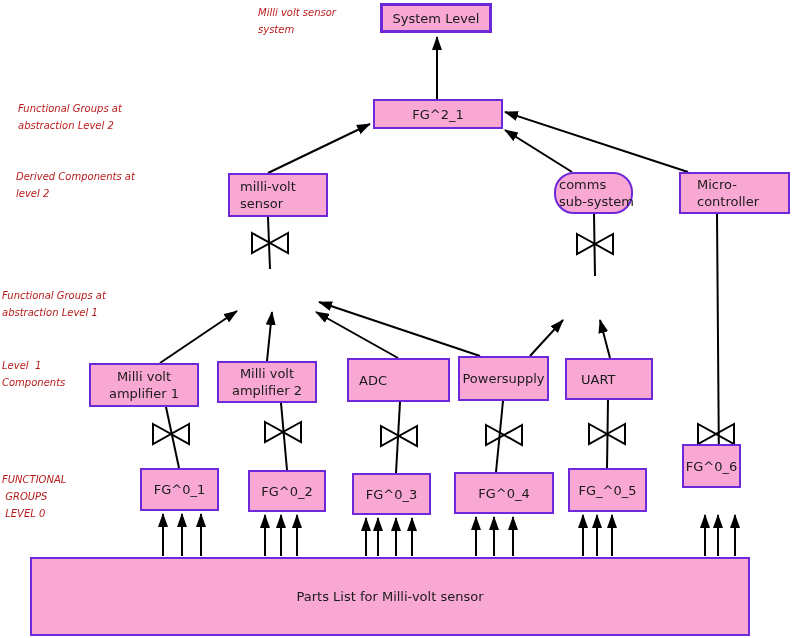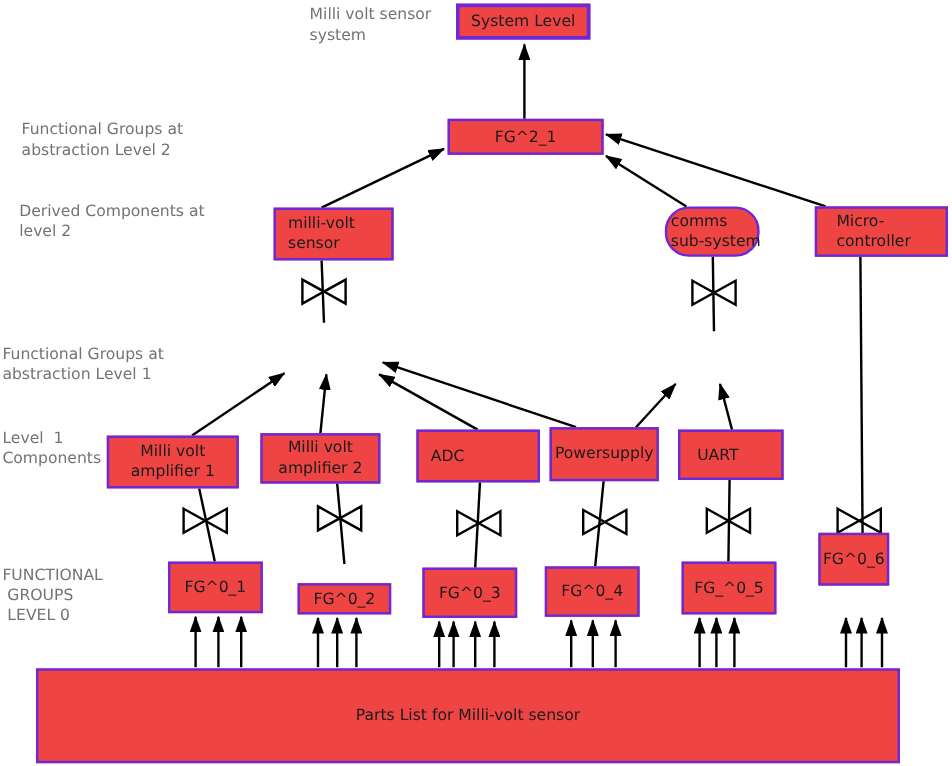--- a/index.html
+++ b/index.html
@@ -3,30 +3,31 @@
 <meta charset="utf-8">
 <style>
   html,body{margin:0;padding:0;background:#ffffff;}
   .canvas{
     position:relative;width:793px;height:638px;background:#ffffff;
     font-family:"DejaVu Sans","Liberation Sans",sans-serif;
     color:#1a1a1a;overflow:hidden;
   }
   svg{position:absolute;left:0;top:0;}
   .box{
-    position:absolute;background:#ef4444;border:2px solid #6d28d9;
+    position:absolute;background:#f9a8d4;border:2px solid #6d28d9;
     display:flex;align-items:center;justify-content:center;
     font-size:13px;line-height:17px;box-sizing:border-box;
     white-space:pre;text-align:center;
   }
   .box.thick{border-width:3px;}
   .box.left{justify-content:flex-start;text-align:left;}
   .lbl{
-    position:absolute;font-size:13px;line-height:17px;white-space:pre;
-    color:#737373;
+    position:absolute;font-size:10px;line-height:17px;white-space:pre;
+    color:#b91c1c;
+    font-style:italic;
   }
 </style>
 </head>
 <body>
 
 <div class="canvas">
 
   <svg width="793" height="638" viewBox="0 0 793 638">
     <defs>
       <marker id="ah" markerWidth="14" markerHeight="10" refX="13" refY="5" orient="auto" markerUnits="userSpaceOnUse">
@@ -114,25 +115,25 @@
 amplifier 2</div>
 
   <div class="box left" style="left:347px;top:358px;width:103px;height:44px;padding-left:10px;">ADC</div>
 
   <div class="box" style="left:458px;top:356px;width:91px;height:45px;">Powersupply</div>
 
   <div class="box left" style="left:565px;top:358px;width:88px;height:42px;padding-left:14px;">UART</div>
 
   <div class="box" style="left:140px;top:468px;width:79px;height:43px;">FG^0_1</div>
 
-  <div class="box" style="left:248px;top:486px;width:78px;height:26px;">FG^0_2</div>
+  <div class="box" style="left:248px;top:470px;width:78px;height:42px;">FG^0_2</div>
 
   <div class="box" style="left:352px;top:473px;width:79px;height:42px;">FG^0_3</div>
 
-  <div class="box" style="left:454px;top:472px;width:79px;height:42px;">FG^0_4</div>
+  <div class="box" style="left:454px;top:472px;width:100px;height:42px;">FG^0_4</div>
 
   <div class="box" style="left:568px;top:468px;width:79px;height:44px;">FG_^0_5</div>
 
   <div class="box" style="left:682px;top:444px;width:59px;height:44px;">FG^0_6</div>
 
   <div class="box" style="left:30px;top:557px;width:720px;height:79px;">Parts List for Milli-volt sensor</div>
 
   <div class="lbl" style="left:258px;top:4px;">Milli volt sensor
 system</div>
 

